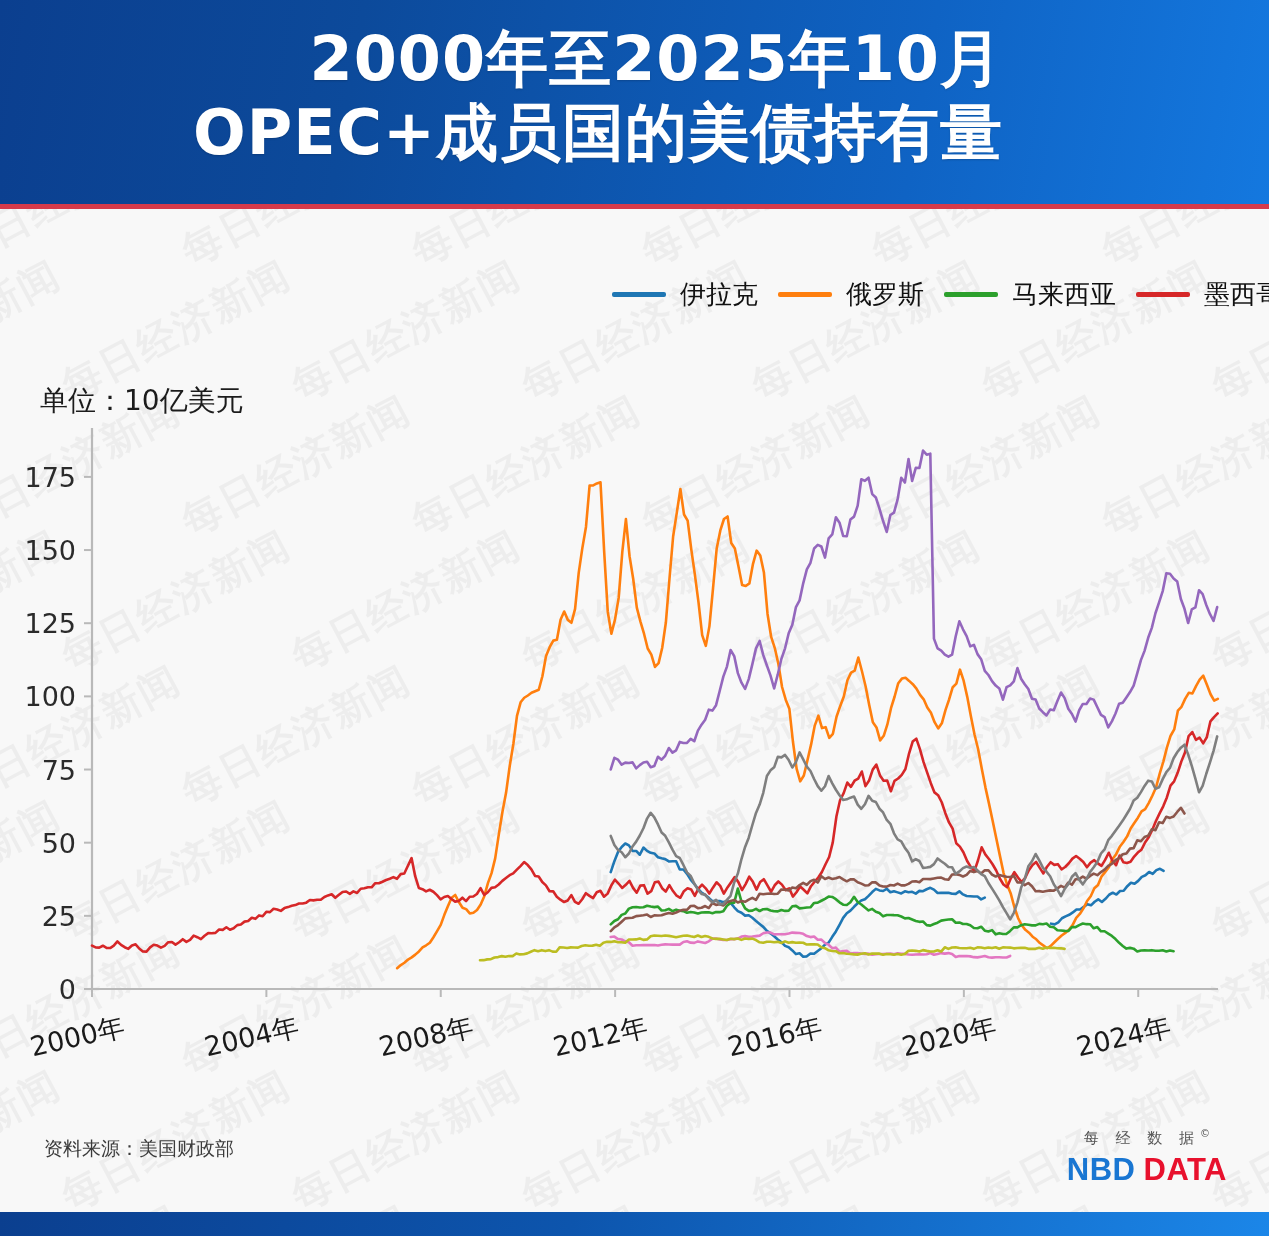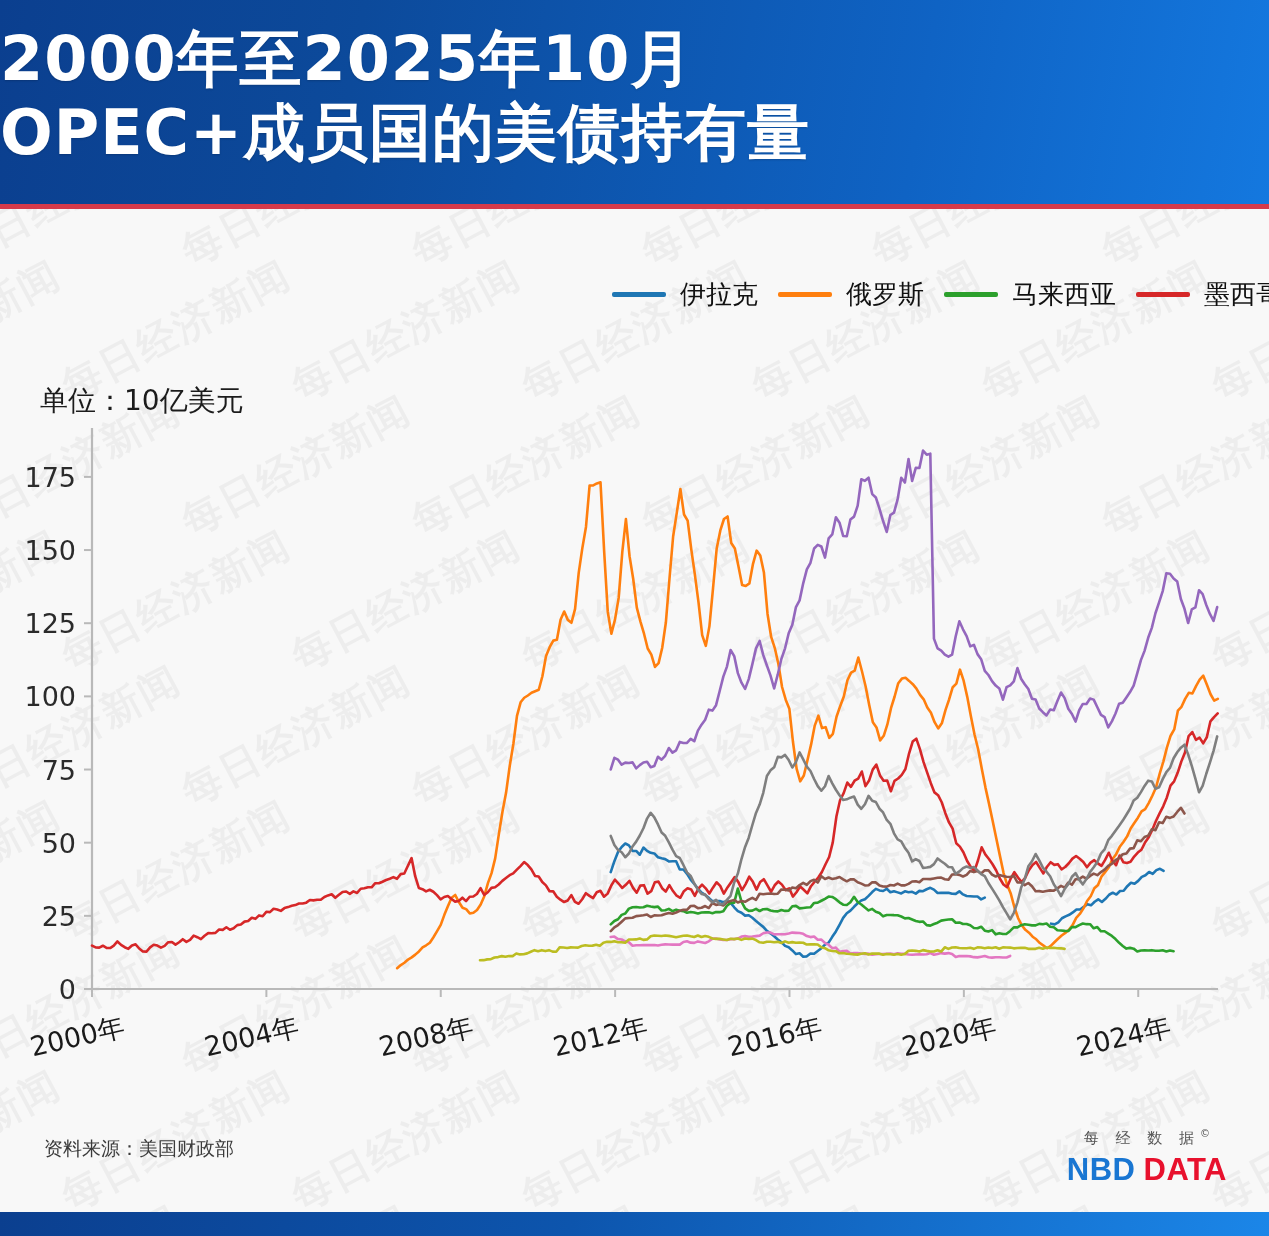--- a/index.html
+++ b/index.html
@@ -15,21 +15,21 @@
   
   .wm-layer{position:absolute;left:0;top:208px;width:1269px;height:1020px;overflow:hidden;pointer-events:none;z-index:1;}
   .wm{position:absolute;font-size:40px;font-weight:700;color:rgba(0,0,0,0.045);
       transform:rotate(-28deg);white-space:nowrap;letter-spacing:2px;
       font-family:"DejaVu Sans","Liberation Sans",sans-serif;}
 
   
   .header{position:absolute;left:0;top:0;width:1269px;height:204px;
     background:linear-gradient(100deg,#0b3f8f 0%,#0c4a9b 28%,#0f63c4 72%,#1478df 100%);
     z-index:5;}
-  .header-title{position:absolute;left:0;top:22px;width:1003px;text-align:left;
+  .header-title{position:absolute;left:0;top:22px;width:1003px;text-align:right;
     color:#fff;font-size:62px;line-height:74px;font-weight:700;
     font-family:"DejaVu Sans","Liberation Sans",sans-serif;
     letter-spacing:1px;text-shadow:0 1px 2px rgba(0,0,0,.18);}
   .header-rule{position:absolute;left:0;top:204px;width:1269px;height:5px;background:#d63a4a;z-index:6;}
 
   
   .footer-src{position:absolute;left:44px;top:1136px;font-size:19px;color:#3b3b3b;z-index:6;
     font-family:Liberation Serif, serif;}
   .brand{position:absolute;right:42px;top:1128px;z-index:6;text-align:center;}
   .brand-cn{font-size:15px;color:#555;letter-spacing:6px;

